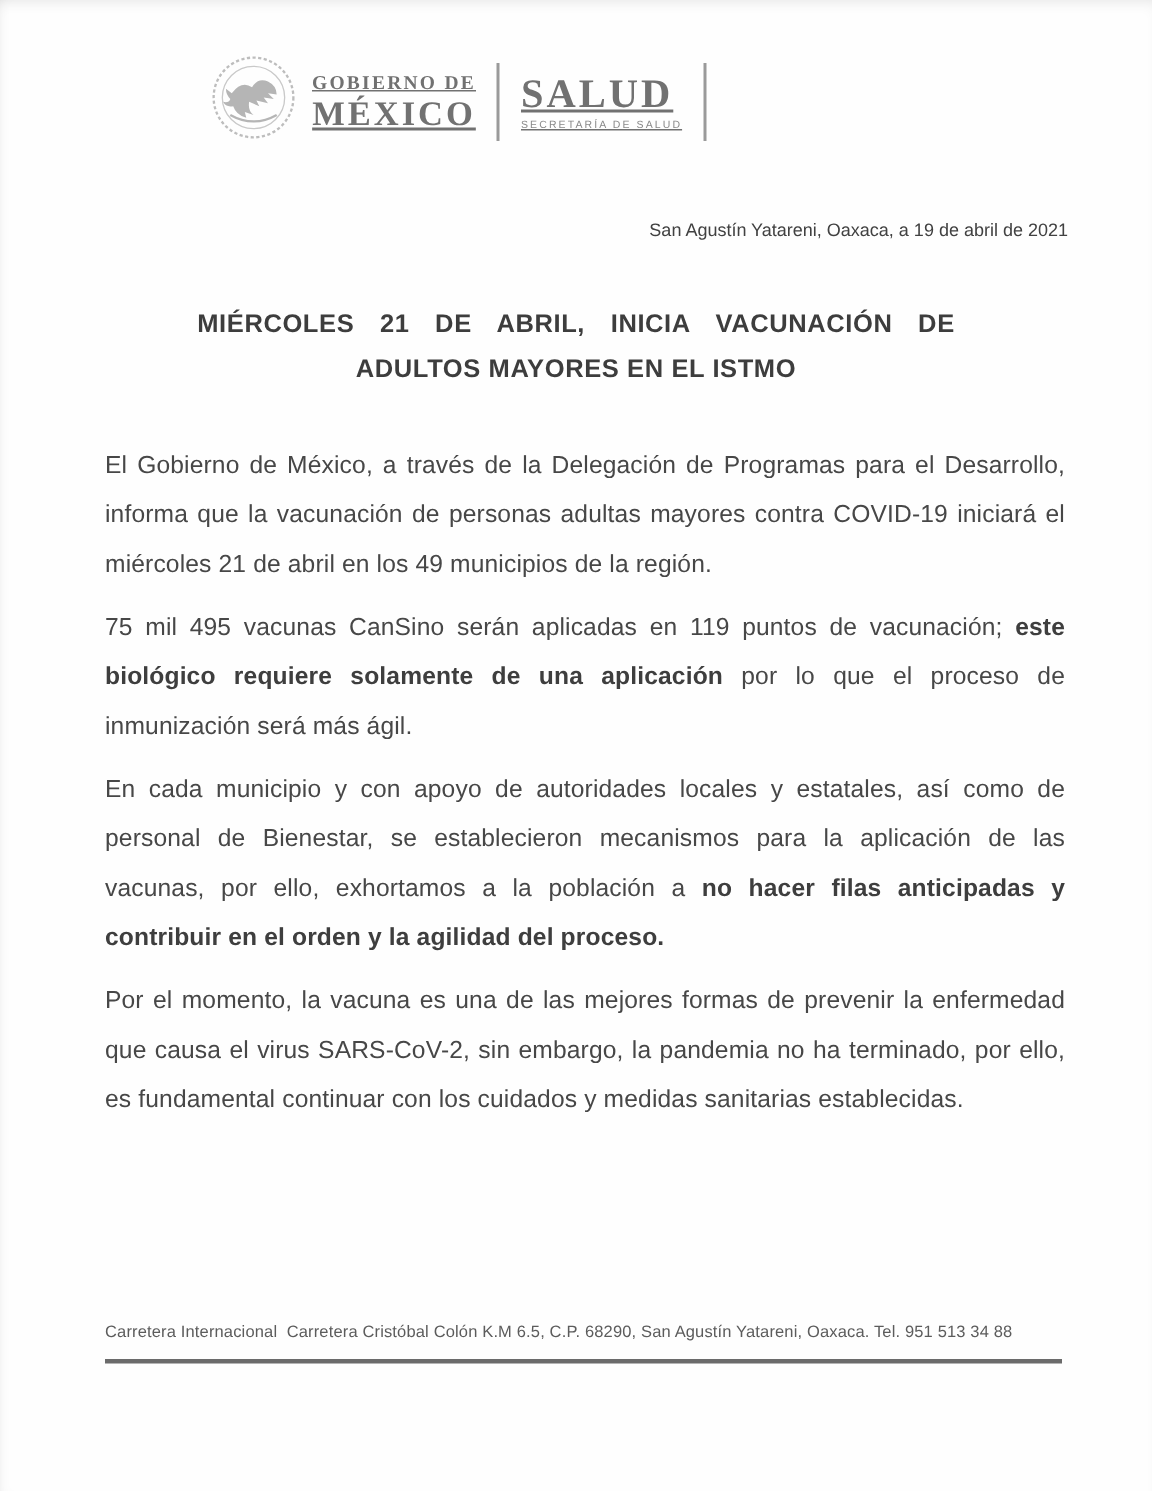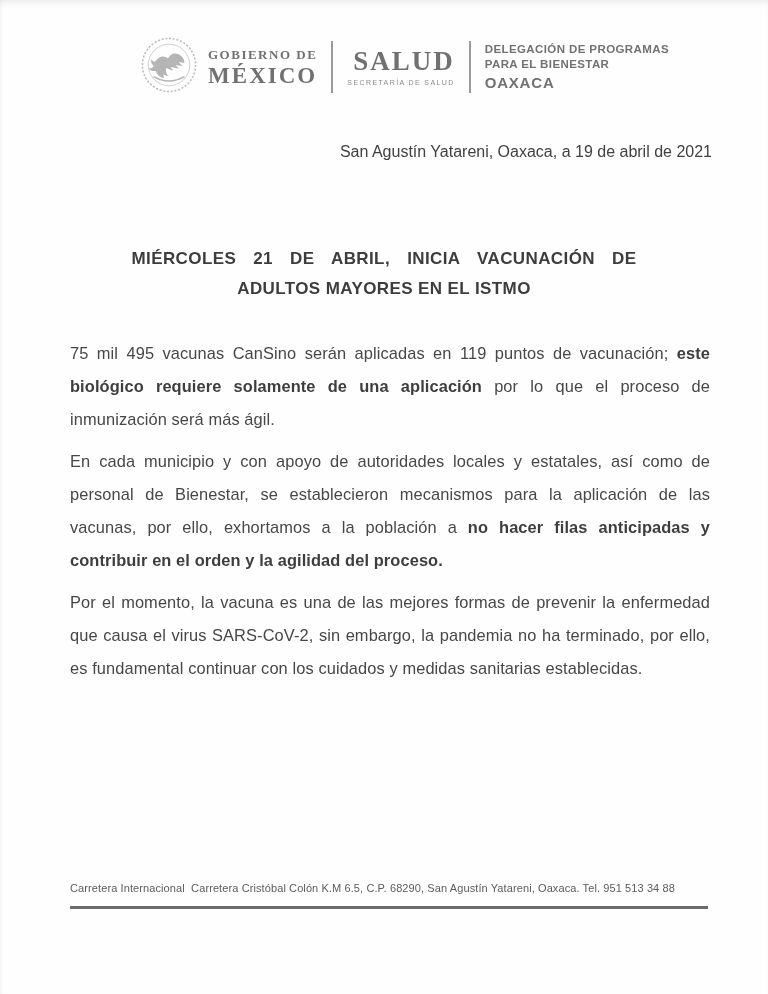--- a/index.html
+++ b/index.html
@@ -15,20 +15,21 @@
     box-shadow: inset 0 6px 10px -6px rgba(0,0,0,.12), inset 6px 0 10px -8px rgba(0,0,0,.08);
     overflow: hidden;
   }
 
   
   .letterhead {
     display: flex;
     align-items: center;
     margin: 36px 0 0 140px;
     color: #717171;
+    text-decoration: underline;
   }
   .seal { flex: 0 0 auto; margin-right: 10px; }
   .brand-gob { text-align: left; line-height: 1; }
   .gob-line1 {
     font-family: "Liberation Serif", serif;
     font-weight: bold;
     font-size: 13px;
     letter-spacing: 1.5px;
     margin-bottom: 3px;
   }
@@ -38,21 +39,21 @@
     font-size: 23px;
     letter-spacing: 2px;
     text-align: center;
   }
   .vdiv {
     width: 2px;
     height: 52px;
     background: #9a9a9a;
     margin: 0 14px;
   }
-  .brand-salud { text-align: right; line-height: 1; }
+  .brand-salud { text-align: left; line-height: 1; }
   .salud-main {
     font-family: "Liberation Serif", serif;
     font-weight: bold;
     font-size: 27px;
     letter-spacing: 2px;
   }
   .salud-sub {
     font-size: 7px;
     letter-spacing: 1.4px;
     margin-top: 4px;
@@ -63,28 +64,28 @@
     font-size: 11.5px;
     letter-spacing: .4px;
     line-height: 1.3;
   }
   .deleg-state { font-size: 15px; letter-spacing: .8px; margin-top: 1px; }
 
   
   .dateline {
     margin: 40px 56px 0 1px;
     text-align: right;
-    font-size: 16px;
+    font-size: 12px;
     line-height: 28px;
     color: #414141;
   }
 
   
   .title {
-    margin: 78px auto 0 auto;
+    margin: 34px auto 0 auto;
     max-width: 505px;
     font-size: 17px;
     font-weight: bold;
     letter-spacing: .4px;
     line-height: 30px;
     color: #3d3d3d;
     text-align: justify;
     text-align-last: center;
   }
 
@@ -138,34 +139,30 @@
     <span class="brand-gob">
       <span class="gob-line1" style="display:block">GOBIERNO DE</span>
       <span class="gob-line2" style="display:block">MÉXICO</span>
     </span>
     <span class="vdiv"></span>
     <span class="brand-salud">
       <span class="salud-main" style="display:block">SALUD</span>
       <span class="salud-sub" style="display:block">SECRETARÍA DE SALUD</span>
     </span>
     <span class="vdiv"></span>
-    <span class="brand-deleg">
-      <span style="display:block">DELEGACIÓN DE PROGRAMAS</span>
-      <span style="display:block">PARA EL BIENESTAR</span>
-      <span class="deleg-state" style="display:block">OAXACA</span>
-    </span>
   </header>
 
   <div class="dateline">
     <div>San Agustín Yatareni, Oaxaca, a 19 de abril de 2021</div>
   </div>
 
   <h1 class="title">MIÉRCOLES 21 DE ABRIL, INICIA VACUNACIÓN DE ADULTOS MAYORES EN EL ISTMO</h1>
 
   <main class="body" id="paragraphs">
+      <p class="para"><span>El Gobierno de México, a través de la Delegación de Programas para el Desarrollo, informa que la vacunación de personas adultas mayores contra COVID-19 iniciará el miércoles 21 de abril en los 49 municipios de la región.</span></p>
       <p class="para"><span>75 mil 495 vacunas CanSino serán aplicadas en 119 puntos de vacunación; </span><strong>este biológico requiere solamente de una aplicación</strong><span> por lo que el proceso de inmunización será más ágil.</span></p>
       <p class="para"><span>En cada municipio y con apoyo de autoridades locales y estatales, así como de personal de Bienestar, se establecieron mecanismos para la aplicación de las vacunas, por ello, exhortamos a la población a </span><strong>no hacer filas anticipadas y contribuir en el orden y la agilidad del proceso.</strong></p>
       <p class="para"><span>Por el momento, la vacuna es una de las mejores formas de prevenir la enfermedad que causa el virus SARS-CoV-2, sin embargo, la pandemia no ha terminado, por ello, es fundamental continuar con los cuidados y medidas sanitarias establecidas.</span></p>
     </main>
 
   <footer class="footer">
     <div class="footer-text">Carretera Internacional  Carretera Cristóbal Colón K.M 6.5, C.P. 68290, San Agustín Yatareni, Oaxaca. Tel. 951 513 34 88</div>
     <div class="footer-rule"></div>
   </footer>
 

